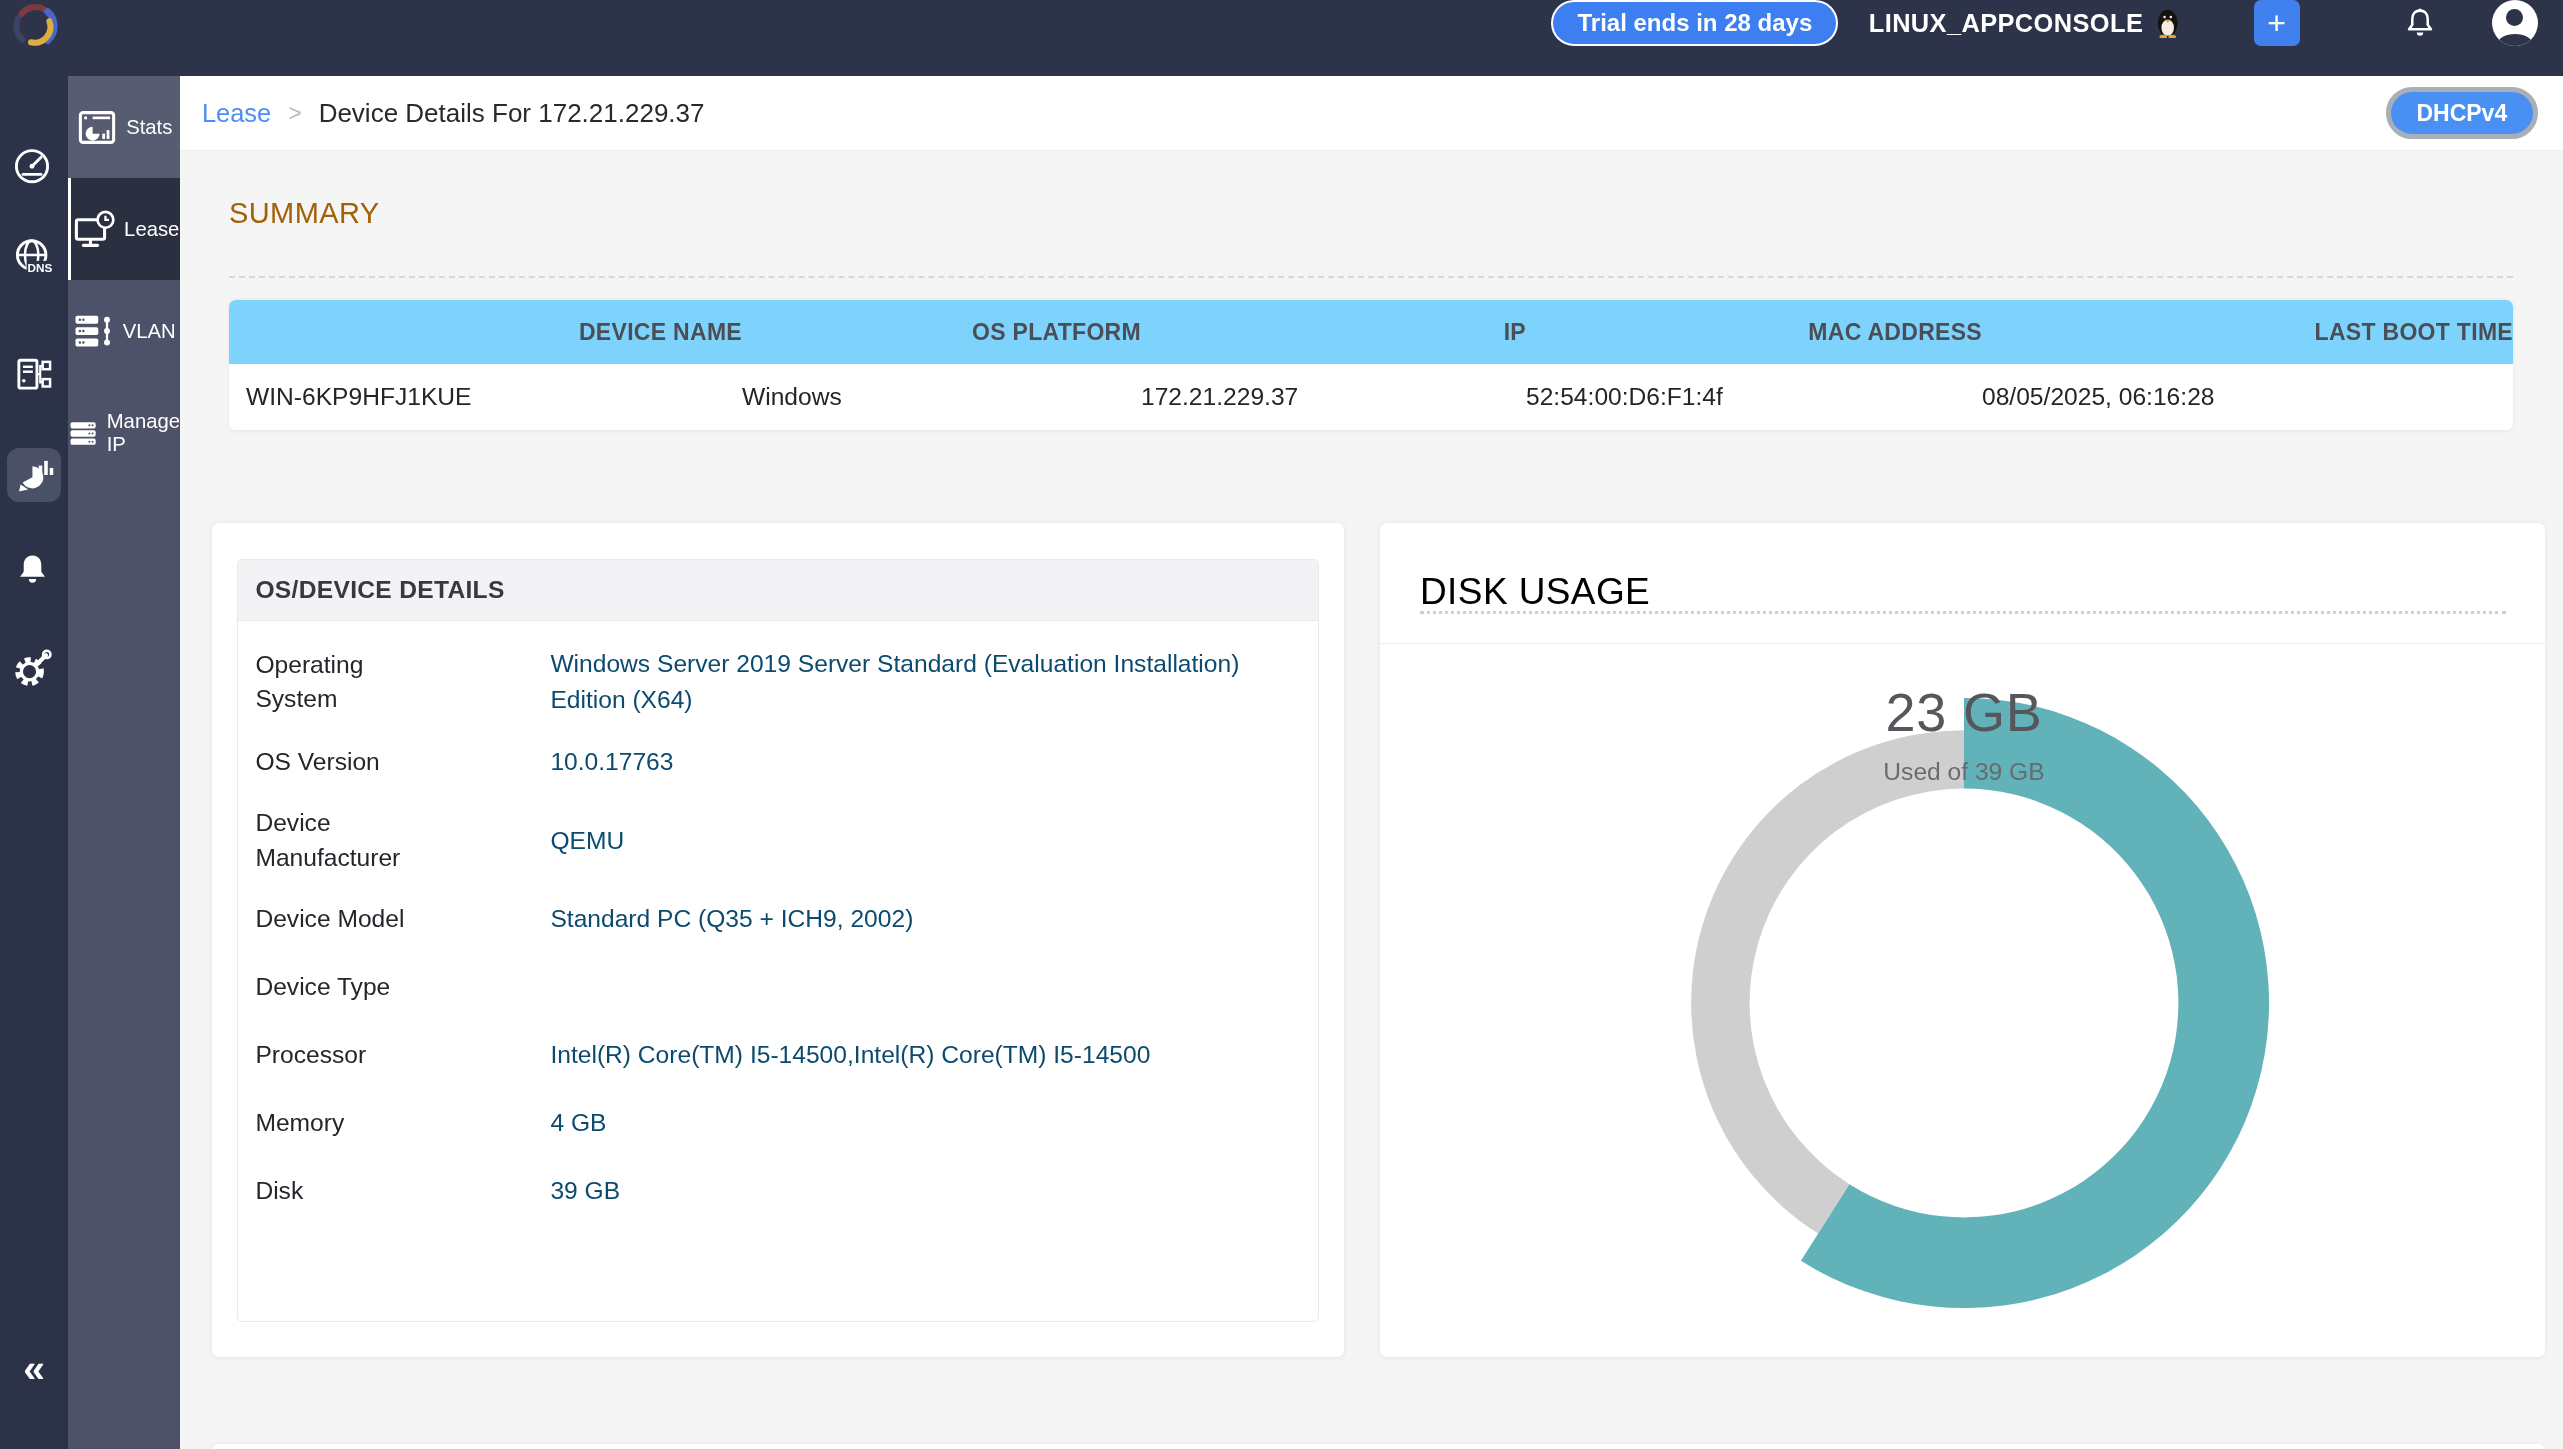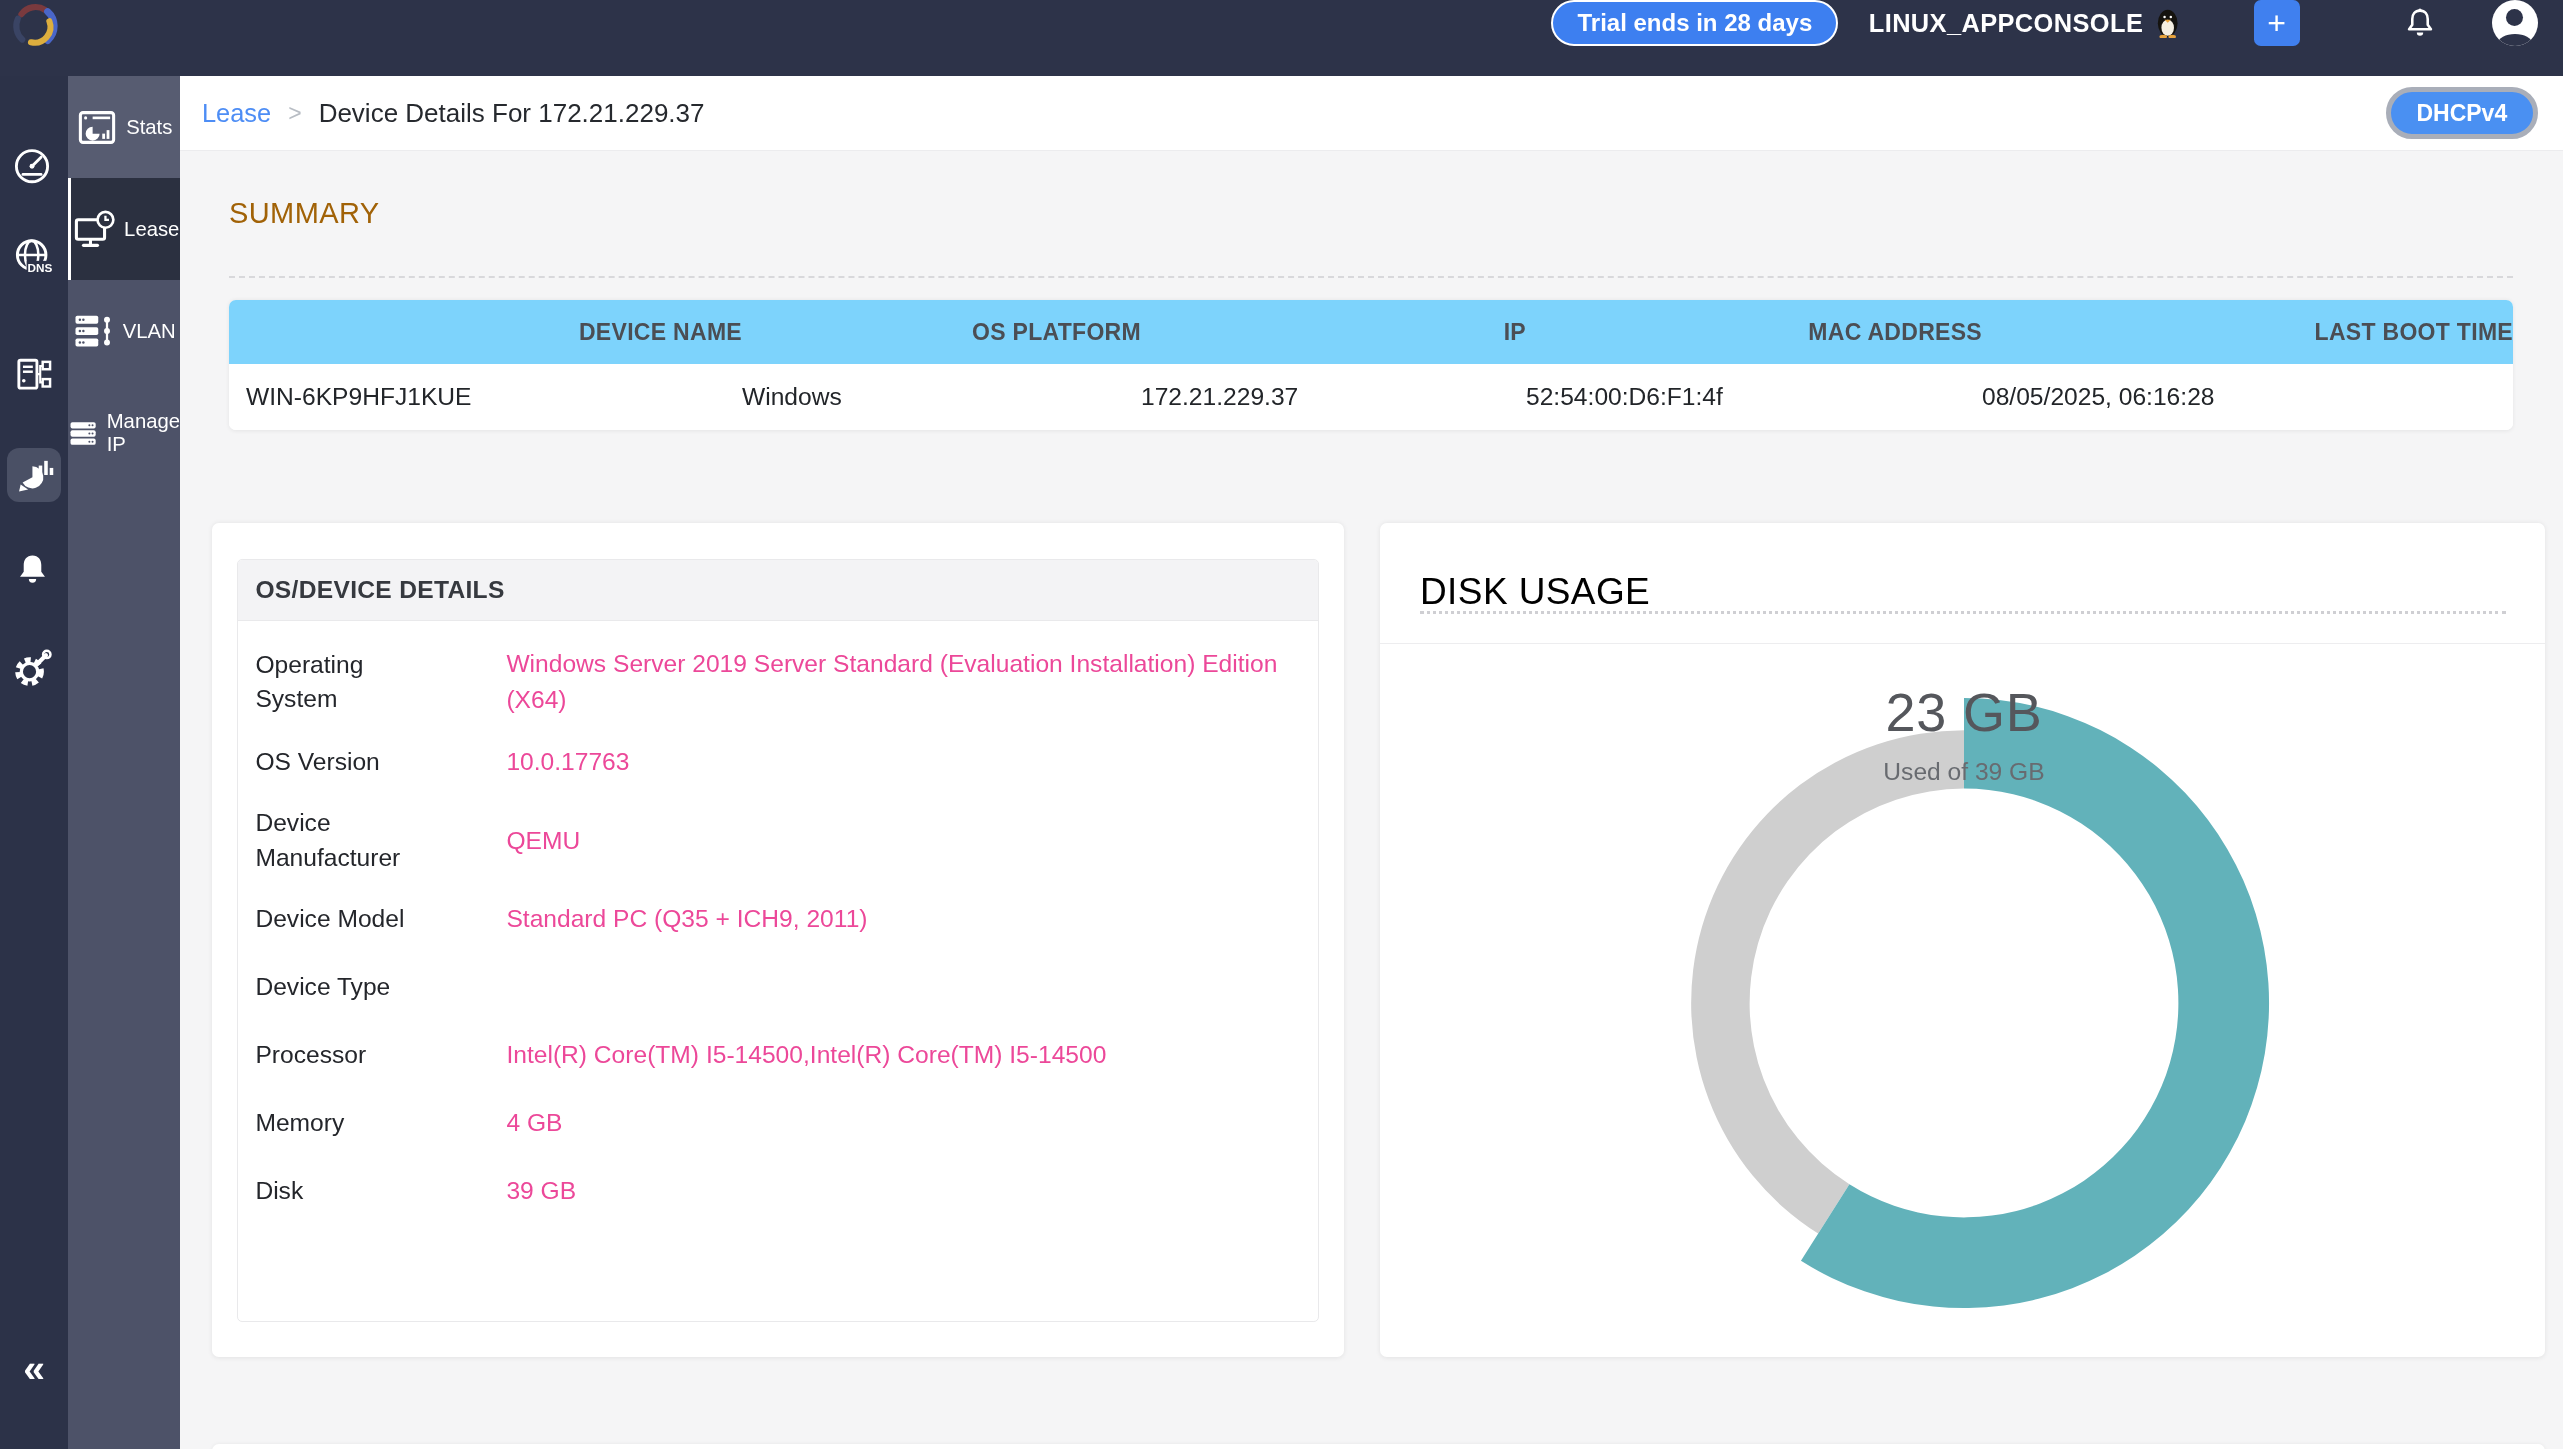--- a/index.html
+++ b/index.html
@@ -76,21 +76,21 @@
 
   .detail-card { position:absolute; left:25.4px; top:36px; width:1082px; height:763px;
                  border:0.8px solid #e9e9eb; border-radius:5.1px; overflow:hidden; }
   .detail-head { height:61px; background:#f3f3f5; border-bottom:0.8px solid #e9e9eb;
                  display:flex; align-items:center; padding-left:17px;
                  font-size:24.6px; font-weight:bold; color:#36393f; letter-spacing:0.3px; }
   .detail-rows { padding:15.3px 17px 0 17px; }
   .detail-row { display:grid; grid-template-columns:251px 1fr; min-height:68px;
                 align-items:center; padding:10.2px 0; }
   .detail-row .lbl { font-size:24.6px; color:#24262b; padding-right:59px; line-height:1.4; }
-  .detail-row .val { font-size:24.6px; color:#ec4899; line-height:1.45; }
+  .detail-row .val { font-size:24.6px; color:#0c4a6e; line-height:1.45;margin-left:44px; }
 
   .disk-title { position:absolute; left:40px; top:48px; font-size:37px; color:#000000; letter-spacing:0.4px; }
   .disk-rule { position:absolute; left:40px; top:88px; width:1086px; border-bottom:3.4px dotted #cfcfd3; }
   .disk-divider { position:absolute; left:0; top:120px; width:1165px; border-bottom:0.8px solid #ededef; }
   .donut-wrap { position:absolute; left:262px; top:158px; width:644px; height:644px; }
   .donut-center { position:absolute; left:262px; top:158px; width:644px; height:644px;
                   display:flex; flex-direction:column; align-items:center; justify-content:flex-start; }
   .donut-value { font-size:54px; color:#55575c; letter-spacing:0.8px; }
   .donut-caption { font-size:24.6px; color:#686b70; margin-top:15.3px; }
 
@@ -302,21 +302,21 @@
           <div class="detail-row">
             <div class="lbl">OS Version</div>
             <div class="val">10.0.17763</div>
           </div>
           <div class="detail-row">
             <div class="lbl">Device Manufacturer</div>
             <div class="val">QEMU</div>
           </div>
           <div class="detail-row">
             <div class="lbl">Device Model</div>
-            <div class="val">Standard PC (Q35 + ICH9, 2011)</div>
+            <div class="val">Standard PC (Q35 + ICH9, 2002)</div>
           </div>
           <div class="detail-row">
             <div class="lbl">Device Type</div>
           </div>
           <div class="detail-row">
             <div class="lbl">Processor</div>
             <div class="val">Intel(R) Core(TM) I5-14500,Intel(R) Core(TM) I5-14500</div>
           </div>
           <div class="detail-row">
             <div class="lbl">Memory</div>

